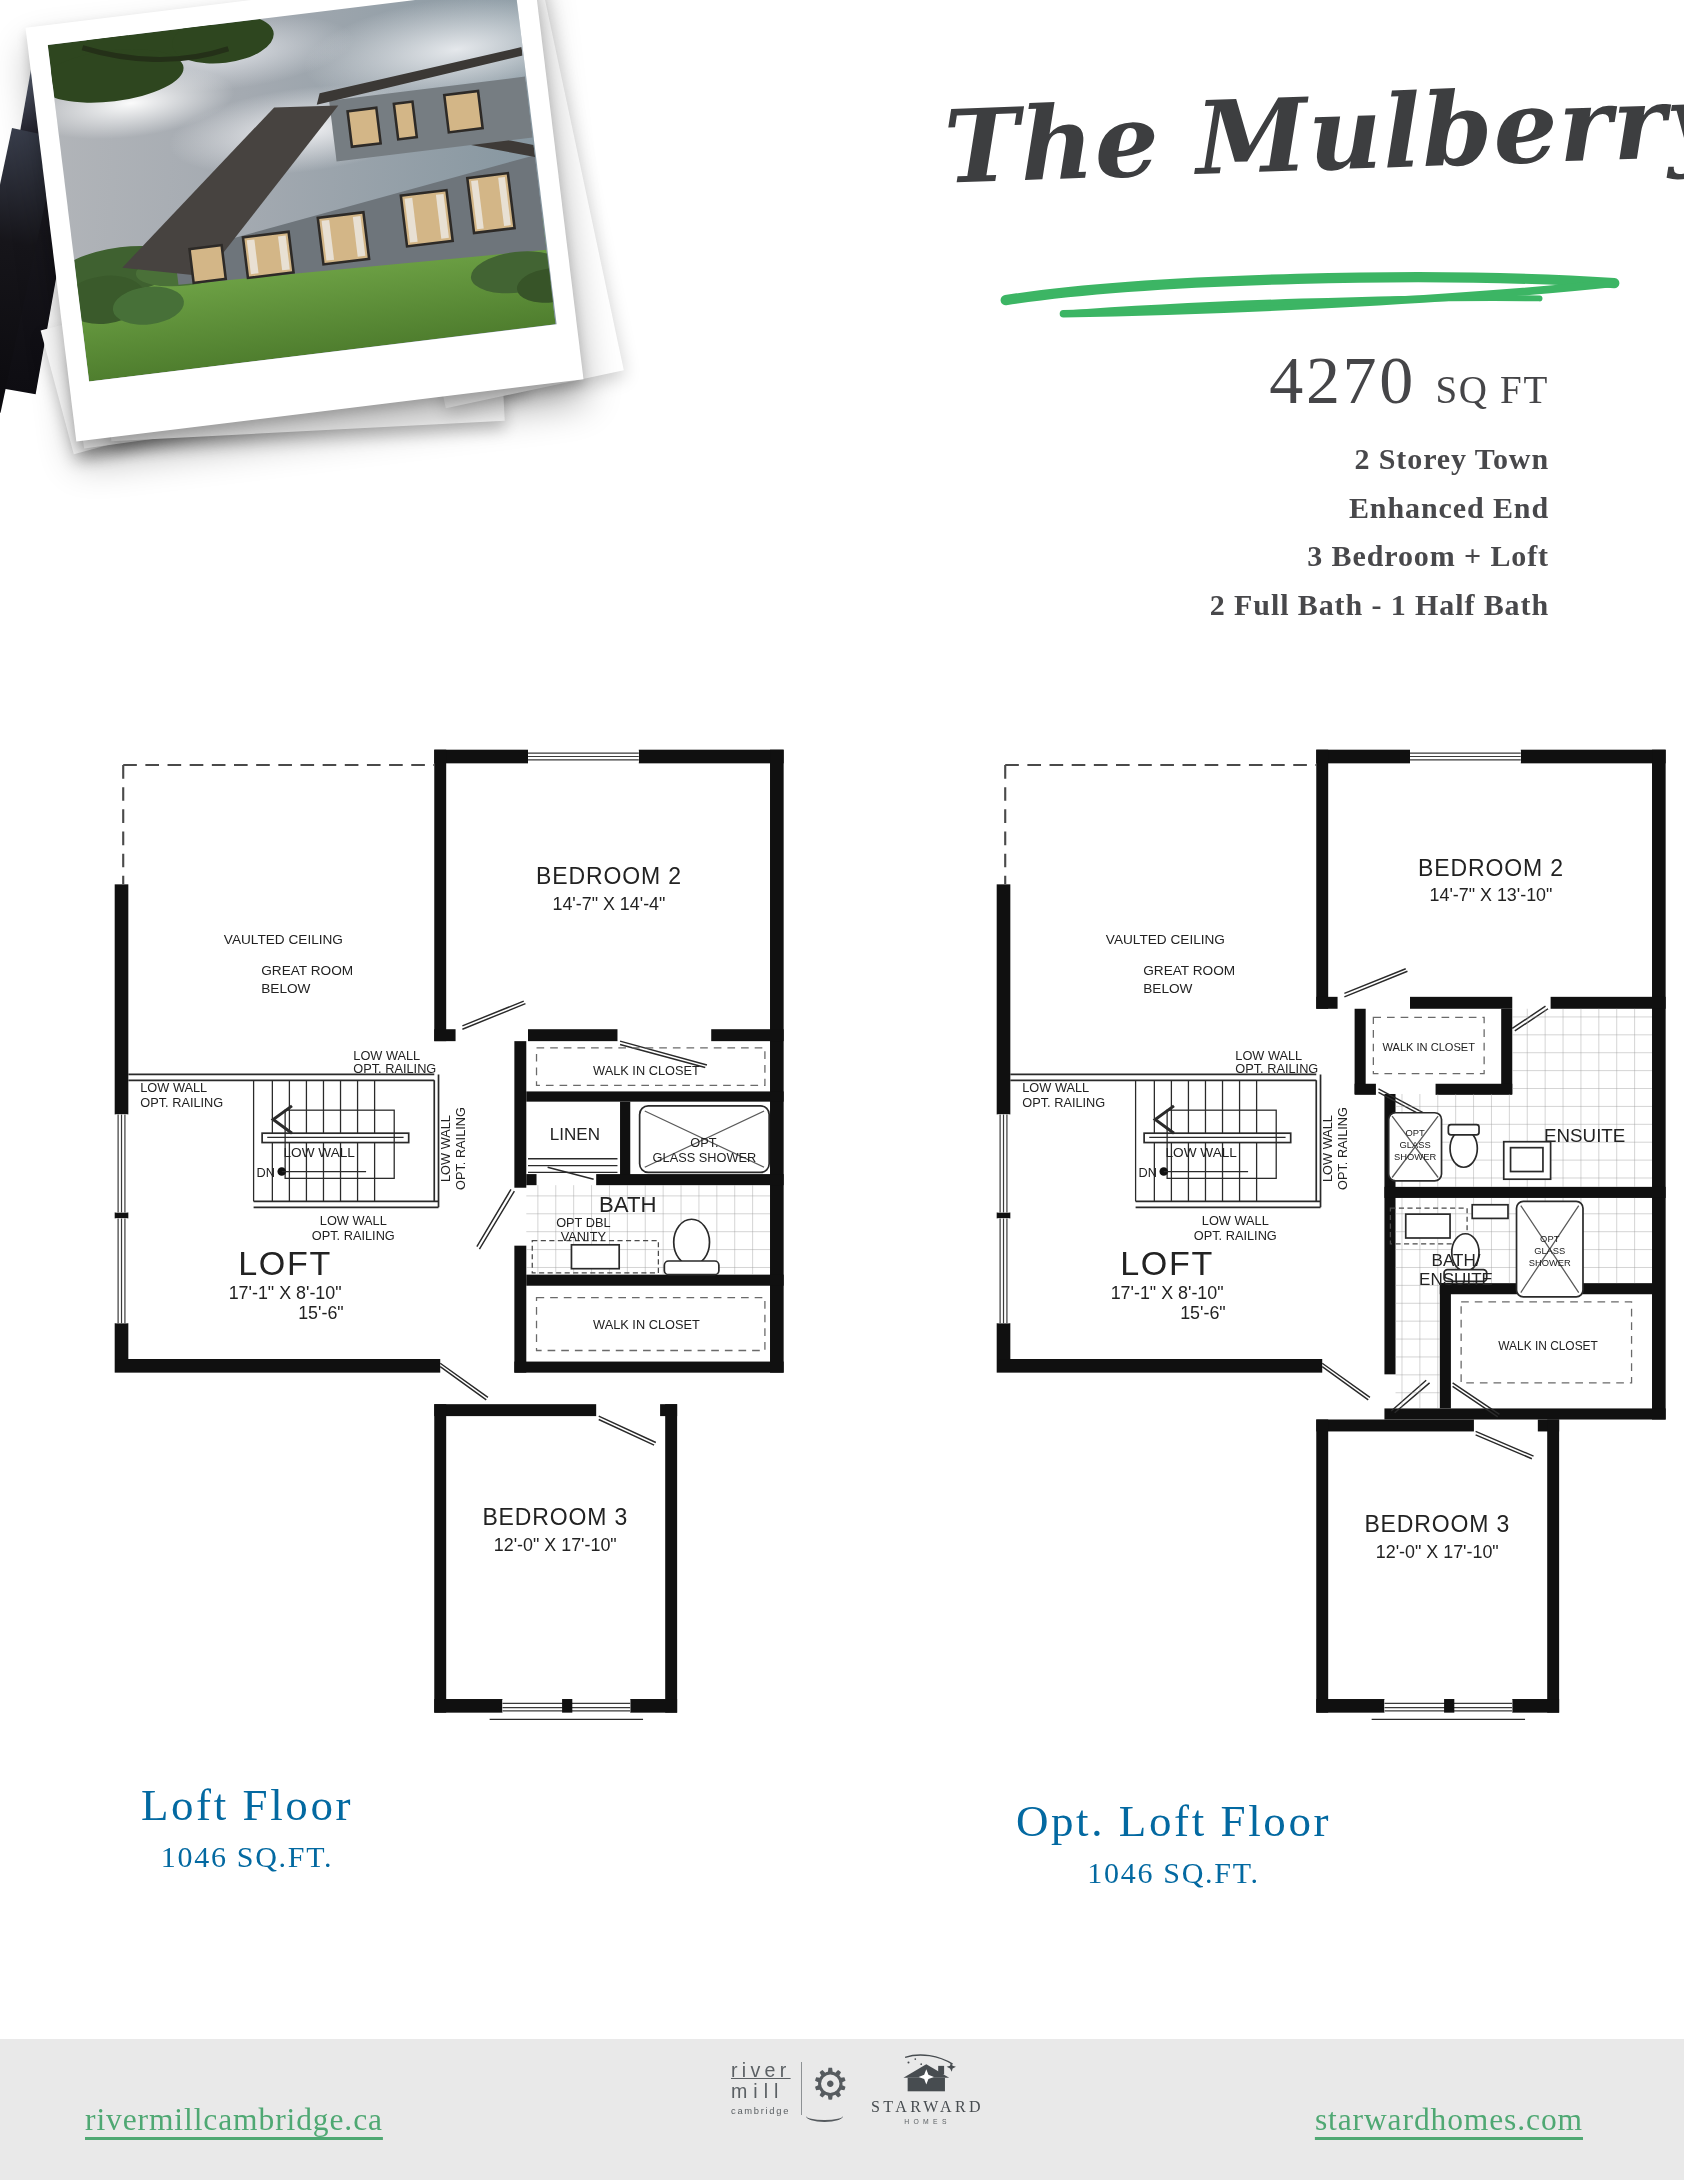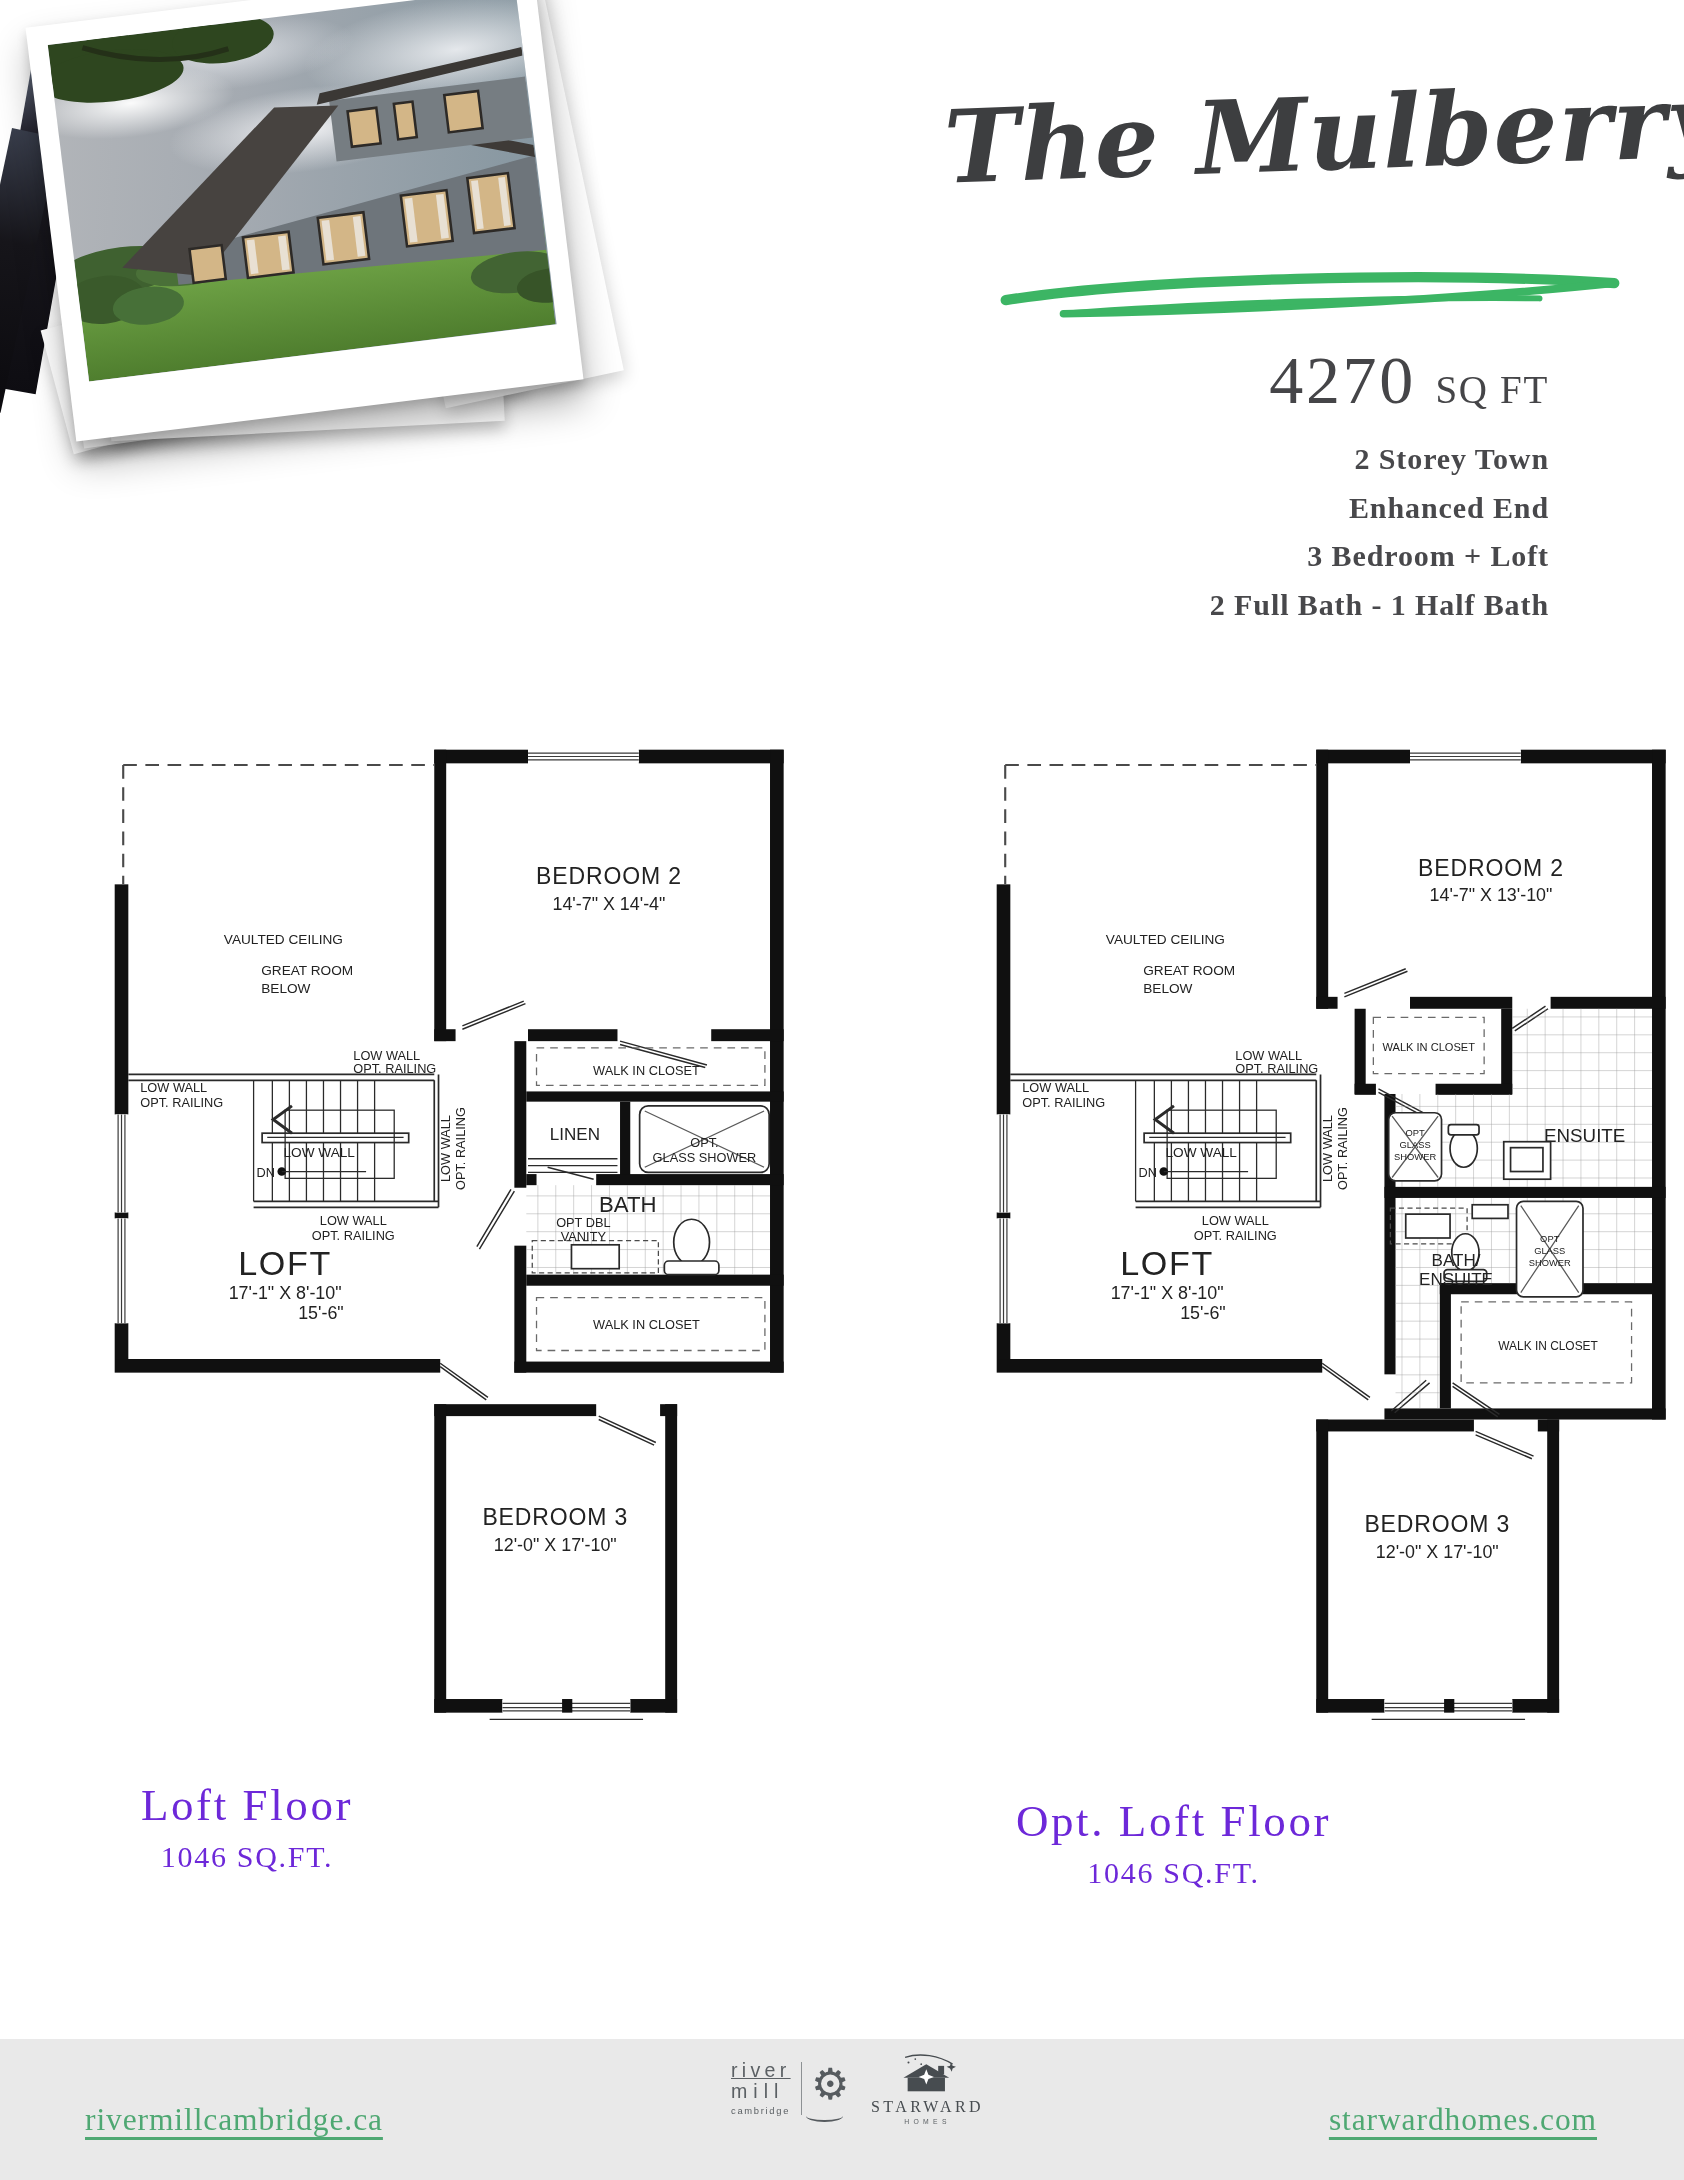--- a/index.html
+++ b/index.html
@@ -38,21 +38,21 @@
   .spec-block{position:absolute;right:136px;top:341px;text-align:right;
       font-family:"Liberation Serif",serif;color:#47474a;}
   .sqft-line{font-size:68px;letter-spacing:2.6px;color:#454548;}
   .sqft-line .unit{font-size:39px;letter-spacing:1.7px;}
   .spec-list{margin-top:15.3px;font-size:30px;line-height:1.62;letter-spacing:0.9px;color:#48484b;font-weight:bold;}
 
   
   .plan{position:absolute;top:748px;}
   .plan-left{left:72px;}
   .plan-right{left:954px;}
-  .caption{position:absolute;text-align:center;font-family:"Liberation Serif",serif;color:#6d28d9;}
+  .caption{position:absolute;text-align:center;font-family:"Liberation Serif",serif;color:#0369a1;}
   .caption .ct{font-size:45px;letter-spacing:2.6px;}
   .caption .cs{font-size:30px;letter-spacing:1.7px;margin-top:8.5px;}
   .cap-left{left:68px;top:1779px;width:358px;}
   .cap-right{left:986px;top:1779px;width:375px;margin-top:16px;}
 
   .plan svg .w{fill:#101010;}
   .plan svg .win{fill:#ffffff;}
   .plan svg .tl{stroke:#2a2a2a;stroke-width:2;fill:none;}
   .plan svg .tl1{stroke:#2a2a2a;stroke-width:1.5;fill:none;}
   .plan svg .wline{stroke:#3a3a3a;stroke-width:1.4;fill:none;}
@@ -75,21 +75,21 @@
   .plan svg .loftt{font-size:40px;letter-spacing:2px;}
   .plan svg .lin{font-size:20px;}
   .plan svg .ens{font-size:22px;}
   .plan svg .bathl{font-size:26px;}
 
   
   .footer{position:absolute;left:0;top:2039px;width:1685px;height:141px;background:#e9e9e9;}
   .f-link{position:absolute;top:34px;font-family:"Liberation Serif",serif;font-size:31.5px;
       color:#4fa873;text-decoration:underline;text-underline-offset:6.8px;cursor:pointer;letter-spacing:0.9px;margin-top:29px;}
   .fl-left{left:85px;}
-  .fl-right{right:88px;}
+  .fl-right{right:102px;}
   .rm-logo{position:absolute;left:731px;top:22px;display:flex;align-items:center;color:#5b6064;}
   .rm-text{text-align:left;line-height:1;}
   .rm-l1{font-size:19.6px;letter-spacing:4.3px;text-decoration:underline;}
   .rm-l2{font-size:19.6px;letter-spacing:6px;margin-top:1.7px;}
   .rm-l3{font-size:9.4px;letter-spacing:1.7px;margin-top:4.3px;}
   .rm-div{width:1.7px;height:53px;background:#8d9194;margin:0 8.5px 0 10.2px;}
   .rm-gear{font-size:43px;line-height:1;color:#565b5f;position:relative;top:-3.4px;}
   .rm-wave{position:absolute;left:75px;top:49px;width:37px;height:10.2px;border-bottom:2.6px solid #565b5f;border-radius:50%;}
   .sw-logo{position:absolute;left:871px;top:15.3px;text-align:center;color:#474c50;}
   .sw-name{font-family:"Liberation Serif",serif;font-size:16px;letter-spacing:3.4px;margin-top:1.7px;}

